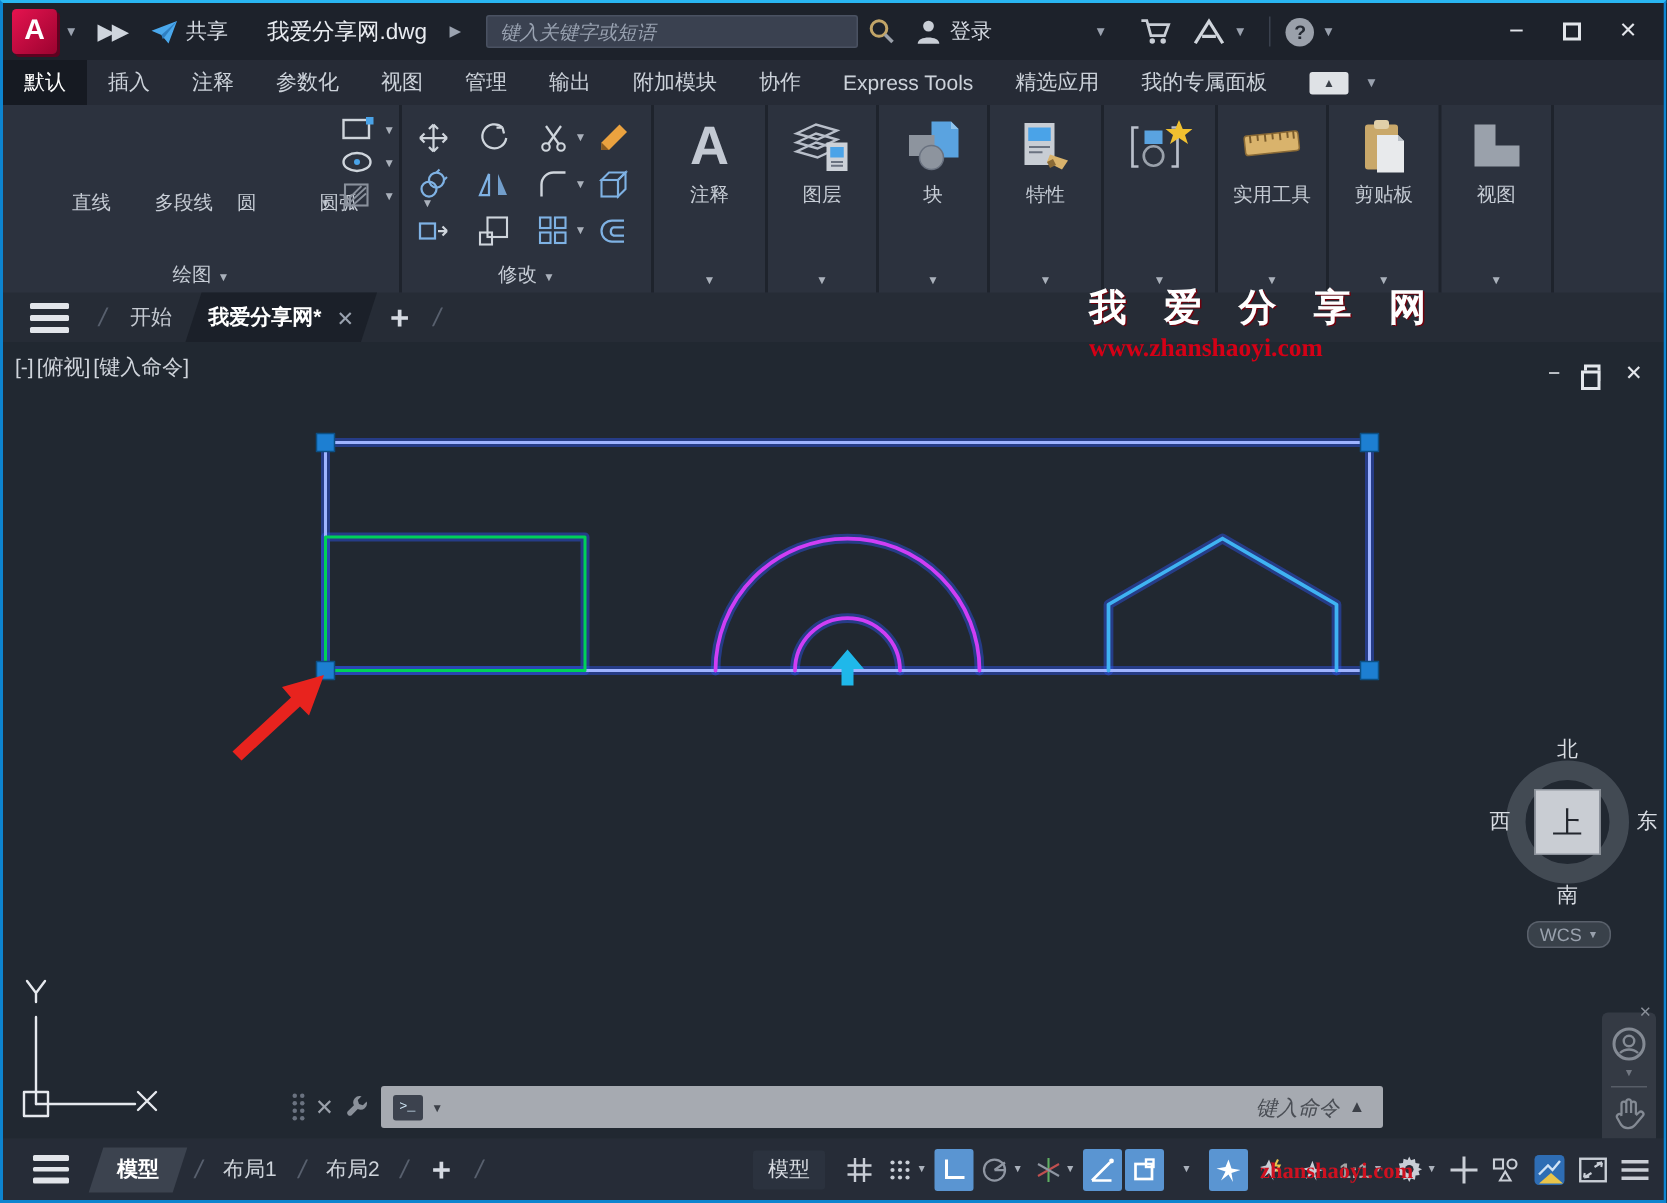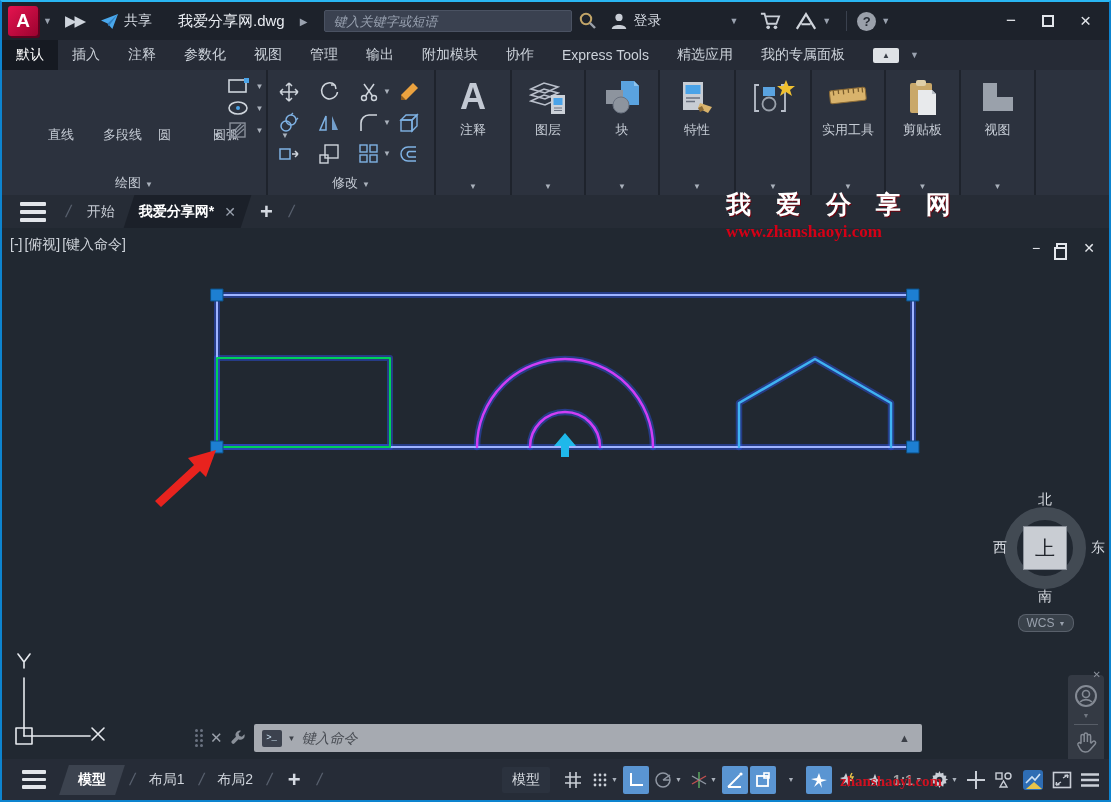--- a/index.html
+++ b/index.html
@@ -111,21 +111,21 @@
   .cmdline { position:absolute; left:193px; top:495px; width:727px; height:30px;
     display:flex; align-items:center; gap:7px; }
   .cmd-grip { display:grid; grid-template-columns:3px 3px; gap:2px; }
   .cmd-grip i { width:3px; height:3px; background:#6a7280; border-radius:50%; }
   .cmd-x { color:#9aa0aa; font-size:15px; }
   .cmd-bar { flex:1; height:28px; background:#a6aab1; border-radius:2px; display:flex;
     align-items:center; padding:0 8px; gap:6px; }
   .cmd-ico { width:20px; height:17px; background:#3c424e; border-radius:2px; color:#cfe6f5;
     font-size:9px; display:flex; align-items:center; justify-content:center; font-family:"Liberation Mono",monospace; }
   .cmd-bar input { flex:1; background:transparent; border:none; outline:none; color:#3c4048;
-    font-size:14px; font-style:italic; font-family:inherit; }
+    font-size:14px; font-style:italic; font-family:inherit;text-align:right; }
   .cmd-bar input::placeholder { color:#4a4e55; }
   .cmd-up { color:#3c4048; font-size:11px; margin-right:4px; }
 
   
   .statusbar { height:41px; background:#262c37; flex:0 0 auto; display:flex; align-items:center;
     position:relative; z-index:10; }
   .sb-hamb { width:24px; display:flex; flex-direction:column; gap:4px; margin:0 14px 0 20px; }
   .sb-hamb div { height:3.5px; background:#e2e5ea; border-radius:1px; }
   .ltab { color:#cfd4db; font-size:14px; padding:0 8px; }
   .ltab.active { background:#3c434f; transform:skewX(-18deg); padding:6px 14px; margin:0 4px; }

